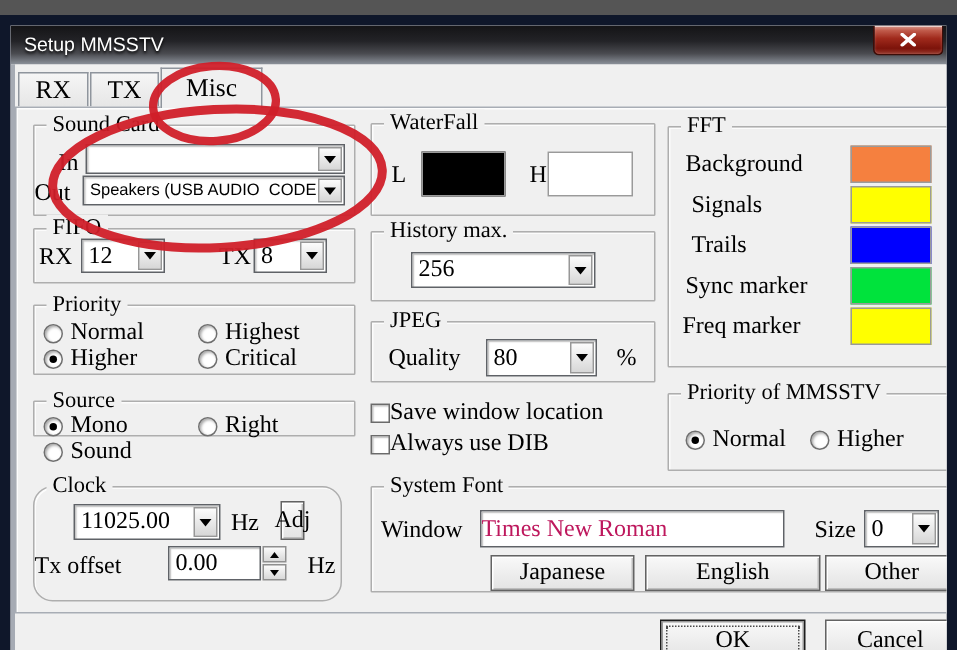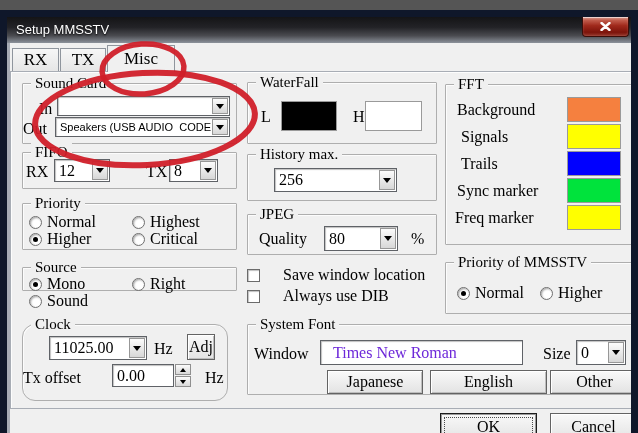--- a/index.html
+++ b/index.html
@@ -54,28 +54,28 @@
     display:flex;align-items:center;justify-content:center;font-size:16px;cursor:pointer;}
   .btn.default{border:1px solid #1c1c1c;box-shadow:0 0 0 1px #9a9a9a inset;}
   .btn.default::after{content:"";position:absolute;inset:3px;border:1px dotted #4a4a4a;}
   
   .radio-row{position:absolute;display:flex;align-items:center;gap:5px;cursor:pointer;}
   .radio{width:13px;height:13px;border-radius:50%;background:#fff;border:1px solid #6f6f6f;
     box-shadow:inset 1px 1px 2px rgba(0,0,0,.35);position:relative;flex:0 0 auto;}
   .radio.checked::after{content:"";position:absolute;left:3px;top:3px;width:5px;height:5px;
     border-radius:50%;background:#000;}
   .radio-row .lbl2{font-size:16px;white-space:nowrap;line-height:1;}
-  .chk-row{position:absolute;display:flex;align-items:center;gap:23px;cursor:pointer;}
+  .chk-row{position:absolute;display:flex;align-items:center;gap:0;cursor:pointer;}
   .checkbox{width:13px;height:13px;background:#fff;border:1px solid #6b6b6b;
     box-shadow:inset 1px 1px 1px rgba(0,0,0,.25);flex:0 0 auto;}
   
   .swatch{position:absolute;border:1px solid #9a9a9a;cursor:pointer;}
   .textinput{position:absolute;background:#fff;border:1px solid #5f6267;
     box-shadow:inset 1px 1px 1px rgba(0,0,0,.25);font-family:"Liberation Serif","DejaVu Serif",serif;
-    font-size:16px;padding:0 12px;color:#6d28d9;}
+    font-size:16px;padding:0 0;color:#be185d;}
   .spin{position:absolute;width:16px;height:23px;}
   .spin-btn{position:absolute;left:0;width:16px;height:11px;
     background:linear-gradient(180deg,#fbfbfb,#d8d8d8);border:1px solid #8f8f8f;
     display:flex;align-items:center;justify-content:center;cursor:pointer;}
   .spin-btn.up{top:0;} .spin-btn.dn{top:12px;}
   .tri-up{width:0;height:0;border-left:3px solid transparent;border-right:3px solid transparent;
     border-bottom:4px solid #000;}
   .tri-dn{width:0;height:0;border-left:3px solid transparent;border-right:3px solid transparent;
     border-top:4px solid #000;}
   .anno{position:absolute;left:0;top:0;pointer-events:none;z-index:50;}
@@ -184,21 +184,21 @@
   <div class="grp" style="left:15px;top:307px;width:206px;height:77px;border-radius:13px;">
     <span class="grp-label">Clock</span>
   </div>
   <div class="combo" style="left:42px;top:319px;width:98px;height:24px;">
     <span class="combo-val">11025.00</span>
     <span class="combo-btn">
         <span class="arr-down"></span>
       </span>
   </div>
   <span class="lbl" style="left:147px;top:324px;">Hz</span>
-  <div class="btn" style="left:180px;top:317px;width:28px;height:26px;">
+  <div class="btn" style="left:180px;top:317px;width:16px;height:26px;">
     <span>Adj</span>
   </div>
   <span class="lbl" style="left:16px;top:353px;">Tx offset</span>
   <div class="combo" style="left:105px;top:347px;width:62px;height:23px;">
     <span class="combo-val">0.00</span>
   </div>
   <div class="spin" style="left:168px;top:347px;">
     <span class="spin-btn up">
         <span class="tri-up"></span>
       </span>

